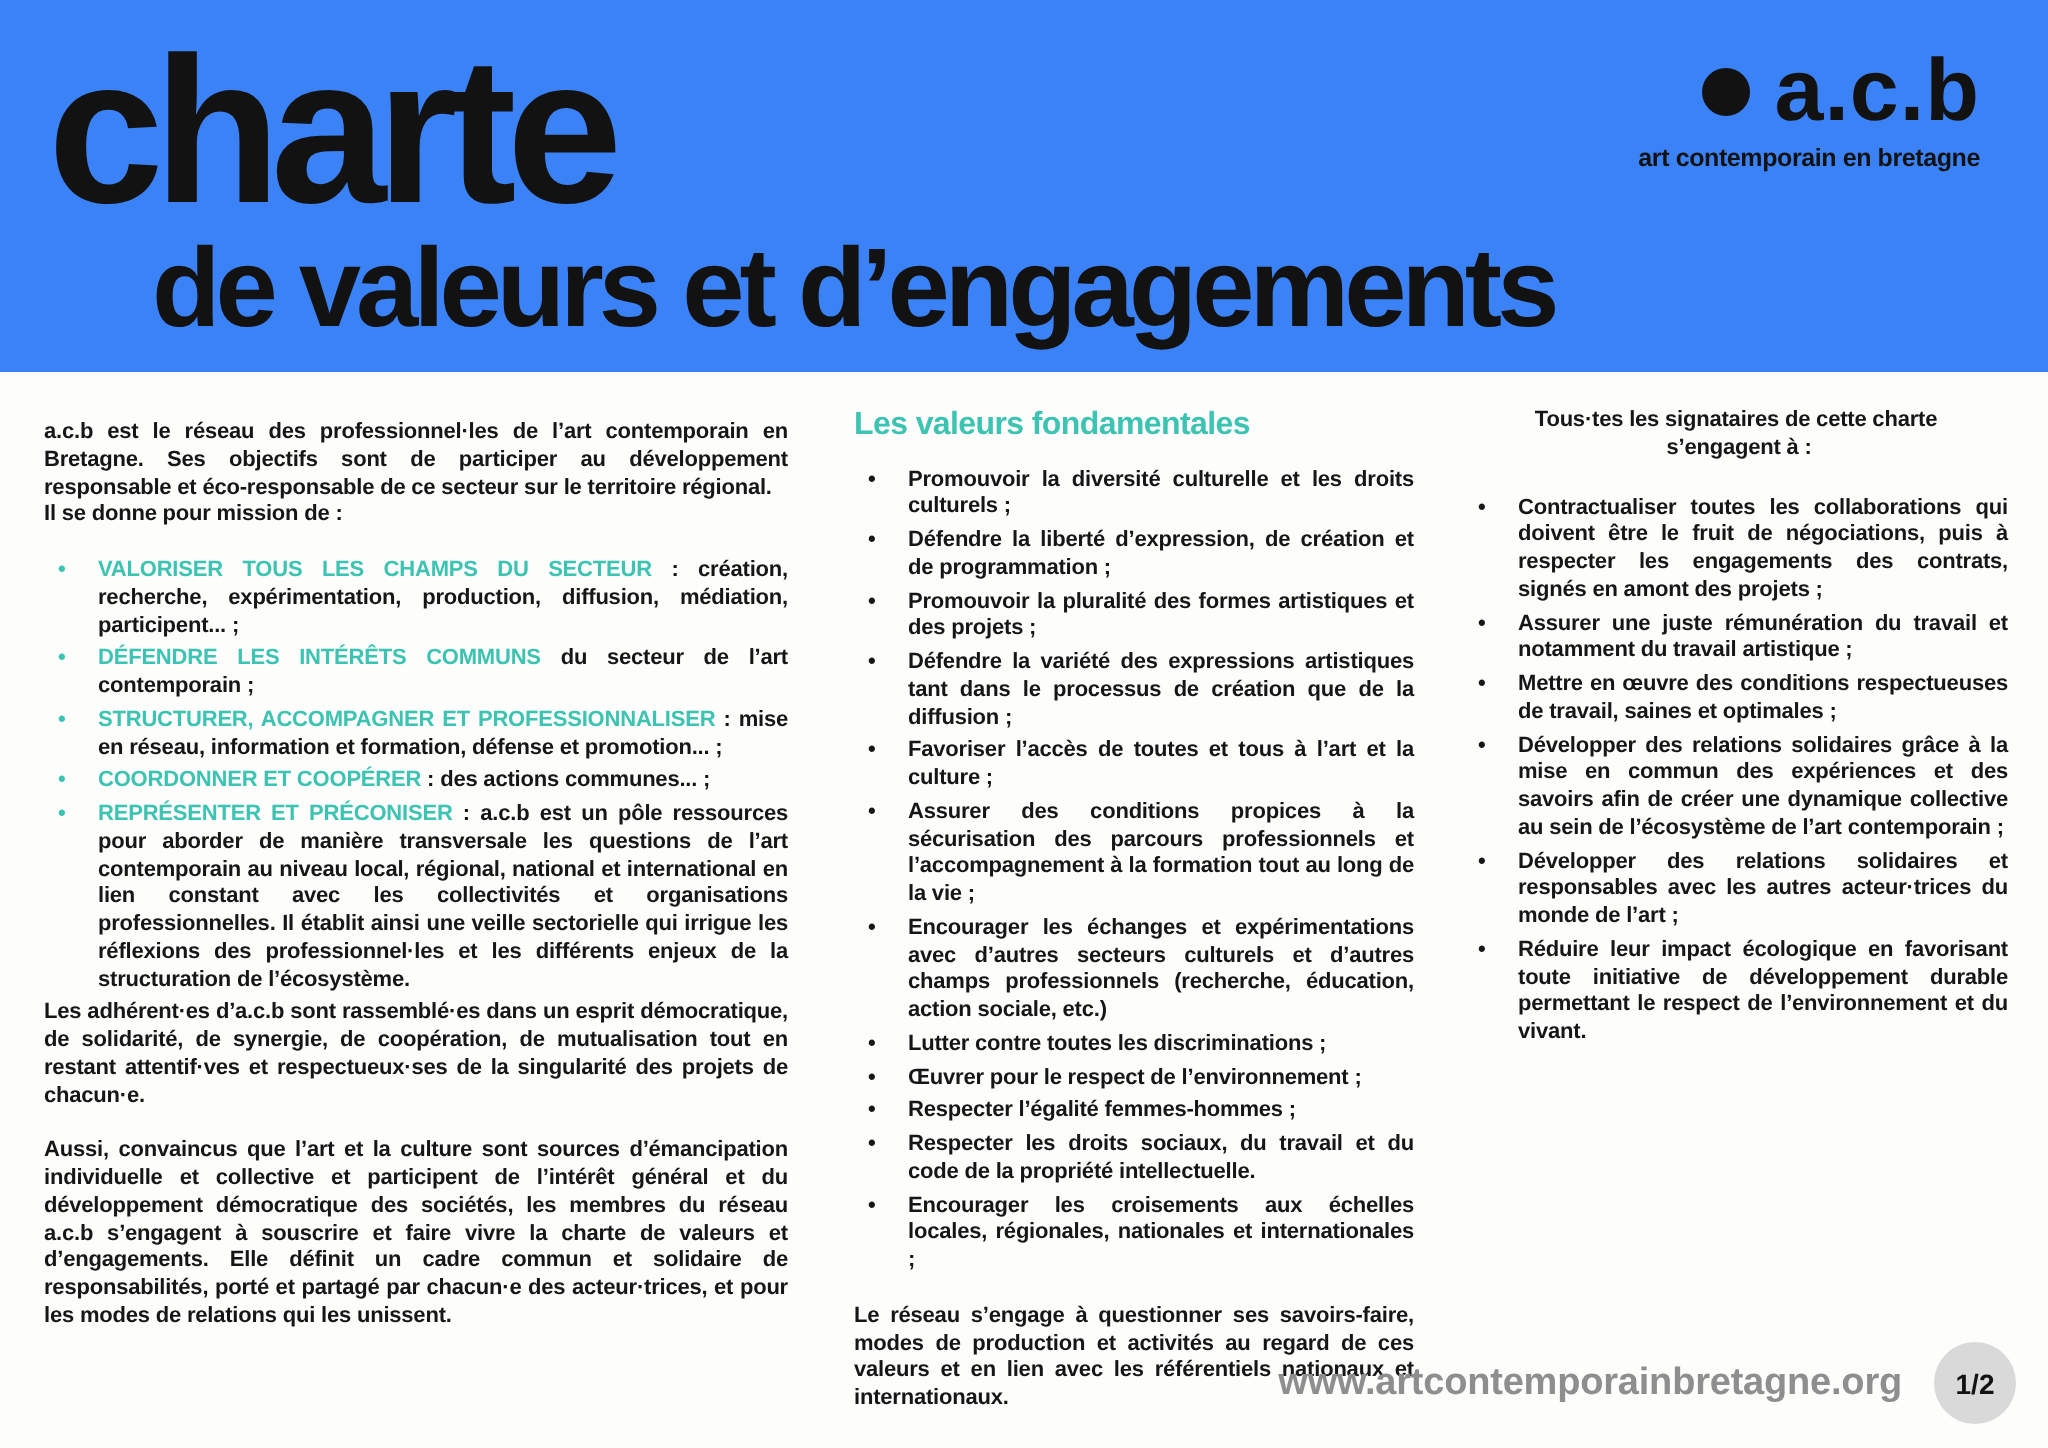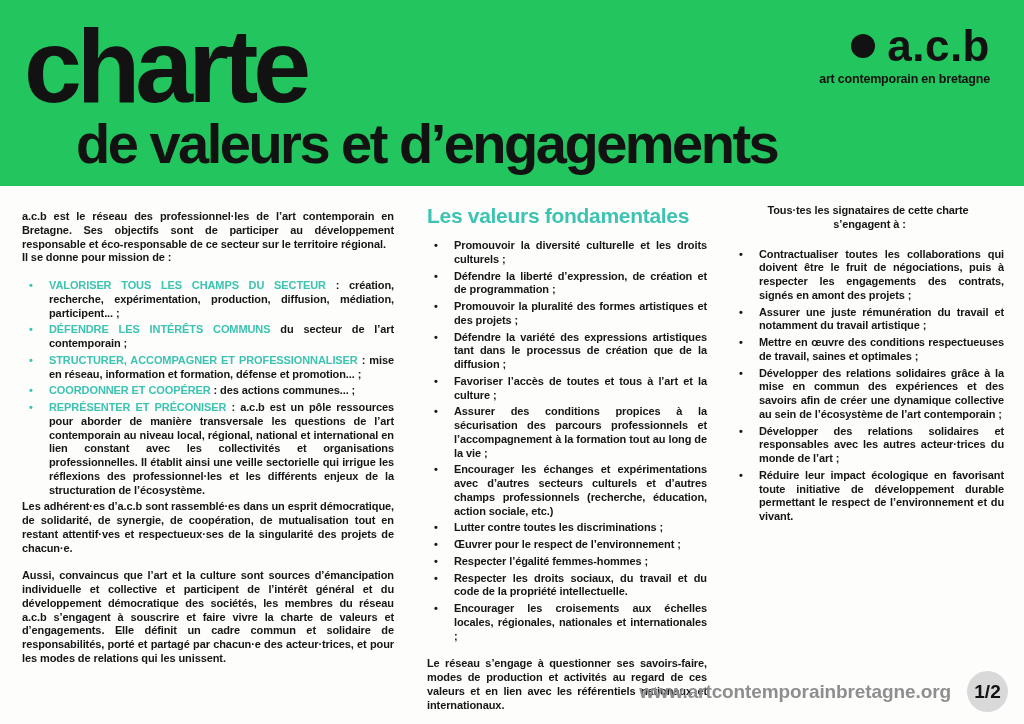--- a/index.html
+++ b/index.html
@@ -14,41 +14,41 @@
   .logo{position:absolute;right:34px;top:24px;text-align:right;color:#121212;}
   .logo-line{display:flex;align-items:center;justify-content:flex-end;gap:12px;}
   .logo-dot{width:24px;height:24px;border-radius:50%;background:#121212;}
   .logo-name{font-size:44px;line-height:1;letter-spacing:0.5px;}
   .logo-tagline{font-size:12.5px;letter-spacing:-0.2px;margin-top:4px;}
   
   .col{position:absolute;font-size:11px;line-height:1.25;letter-spacing:-0.1px;text-align:justify;}
   .col-left{left:22px;top:210px;width:372px;}
   .col-mid{left:427px;top:204px;width:280px;}
   .col-right{left:732px;top:204px;width:272px;}
-  .heading{font-size:21px;line-height:1.1;letter-spacing:-0.3px;margin:0 0 12px 0;text-align:left;}
+  .heading{font-size:16px;line-height:1.1;letter-spacing:-0.3px;margin:0 0 12px 0;text-align:left;}
   .para{margin:0 0 14px 0;}
   .para:last-child{margin-bottom:0;}
   ul.blist{list-style:none;margin:0;padding:0;}
   ul.blist li{position:relative;padding-left:27px;margin:0 0 3px 0;}
   ul.blist li::before{content:"\2022";position:absolute;left:7px;top:0;}
   .missions{margin-bottom:14px;}
   .values-closing{margin-top:14px;}
   .commit-intro{text-align:center;margin-bottom:16px;}
   .commit-intro .l2{padding-left:3px;}
   
   .footer{position:absolute;right:16px;bottom:12px;display:flex;align-items:center;gap:16px;}
   .url{font-size:19px;letter-spacing:-0.1px;}
-  .badge{width:41px;height:41px;border-radius:50%;display:flex;align-items:center;justify-content:center;font-size:19px;color:#121212;}
+  .badge{width:41px;height:41px;border-radius:50%;display:flex;align-items:center;justify-content:center;font-size:14px;color:#121212;}
 </style>
 <style>.missions li::before{color:#3cc3b2;}</style></head>
 <body>
 
 <div class="page">
 
-  <div class="band" style="background: #22c55e;">
+  <div class="band" style="background: #3b82f6;">
     <div class="title">charte</div>
     <div class="subtitle">de valeurs et d’engagements</div>
     <div class="logo">
       <div class="logo-line">
         <span class="logo-dot"></span>
         <span class="logo-name">a.c.b</span>
       </div>
       <div class="logo-tagline">art contemporain en bretagne</div>
     </div>
   </div>

